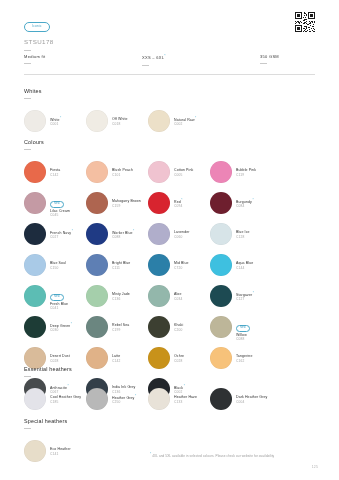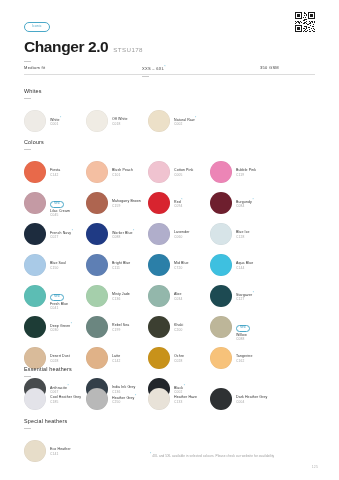--- a/index.html
+++ b/index.html
@@ -103,21 +103,20 @@
   }
 </style>
 </head>
 <body>
 
 <div class="page">
 
   <div class="header">
     <span class="badge">Iconic</span>
     <div class="title-row">
-      <span class="title">Changer 2.0</span>
       <span class="subtitle">STSU178</span>
     </div>
     <div class="rule-sm"></div>
     <div class="specs">
       <div class="spec">
         <div class="spec-label"><span></span><span>Medium fit</span></div>
         <div class="rule-sm"></div>
       </div>
       <div class="spec">
         <div class="spec-label"><span>XXS – 6XL</span><span class="star">*</span></div>

